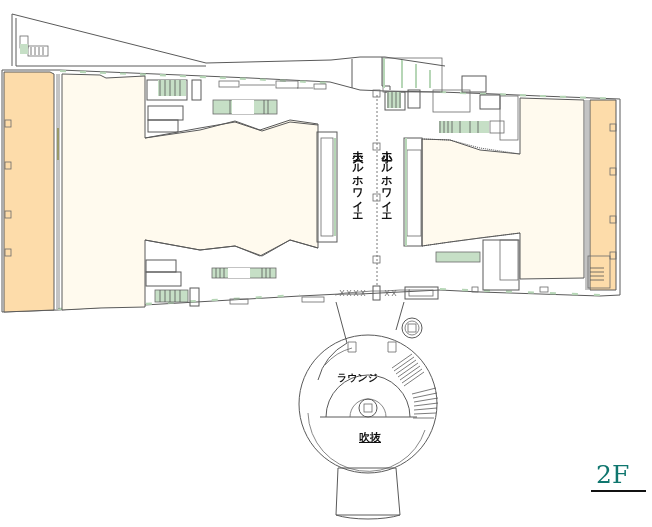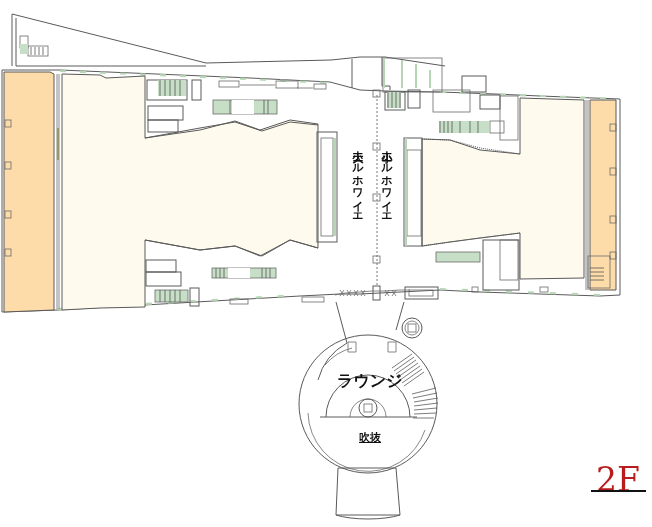--- a/index.html
+++ b/index.html
@@ -7,21 +7,21 @@
   #plan { position: absolute; left: 0; top: 0; width: 652px; height: 527px; }
   .wall { fill: none; stroke: #5a5a5a; stroke-width: 1; }
   .wall-thin { fill: none; stroke: #6a6a6a; stroke-width: 0.8; }
   .green { fill: #c6dfc6; stroke: none; }
   .green-line { fill: none; stroke: #b6d6b6; stroke-width: 2.2; }
   .room-light { stroke: #5a5a5a; stroke-width: 1; }
   .room-dark { stroke: #5a5a5a; stroke-width: 1; }
   .stair { fill: none; stroke: #555; stroke-width: 0.8; }
   .label { position: absolute; font-family: "DejaVu Sans", sans-serif; font-weight: bold; font-size: 12px; color: #111; line-height: 1; }
   .vlabel { writing-mode: vertical-rl; text-orientation: upright; letter-spacing: 0px; }
-  .floor-label { position: absolute; left: 596px; top: 460px; font-family: "DejaVu Serif", serif; font-size: 33px; color: #b91c1c; }
+  .floor-label { position: absolute; left: 596px; top: 460px; font-family: "DejaVu Serif", serif; font-size: 25px; color: #0f766e; }
   .floor-underline { position: absolute; left: 591px; top: 490px; width: 55px; height: 2px; background: #111; }
 </style>
 </head>
 <body>
 
 <svg id="plan" viewBox="0 0 652 527">
 
   <g>
     <polyline class="wall" points="12,14 206,63 331,60 360,57 385,57 445,66"></polyline>
     <polyline class="wall" points="16,18 16,66 206,66"></polyline>
@@ -253,17 +253,17 @@
         <line x1="414" y1="414" x2="436" y2="413"></line>
         <line x1="413" y1="418" x2="434" y2="418"></line>
     </g>
     <path d="M 338,468 L 396,468 L 400,515 L 336,515 Z" class="wall" fill="#fff"></path>
     <path d="M 336,515 A 40 10 0 0 0 400,515" class="wall"></path>
   </g>
 </svg>
 
 <div class="label vlabel" style="left:352px; top:143px; font-size:11px;">大ホールホワイエ</div>
 <div class="label vlabel" style="left:381px; top:143px; font-size:11px;">小ホールホワイエ</div>
-<div class="label" style="left:337px; top:373px; font-size:16px;">ラウンジ</div>
+<div class="label" style="left:337px; top:373px; font-size:10px;">ラウンジ</div>
 <div class="label" style="left:359px; top:432px; font-size:11px;text-decoration:underline;">吹抜</div>
 
 <div class="floor-label">2F</div>
 <div class="floor-underline"></div>
 
 </body></html>

